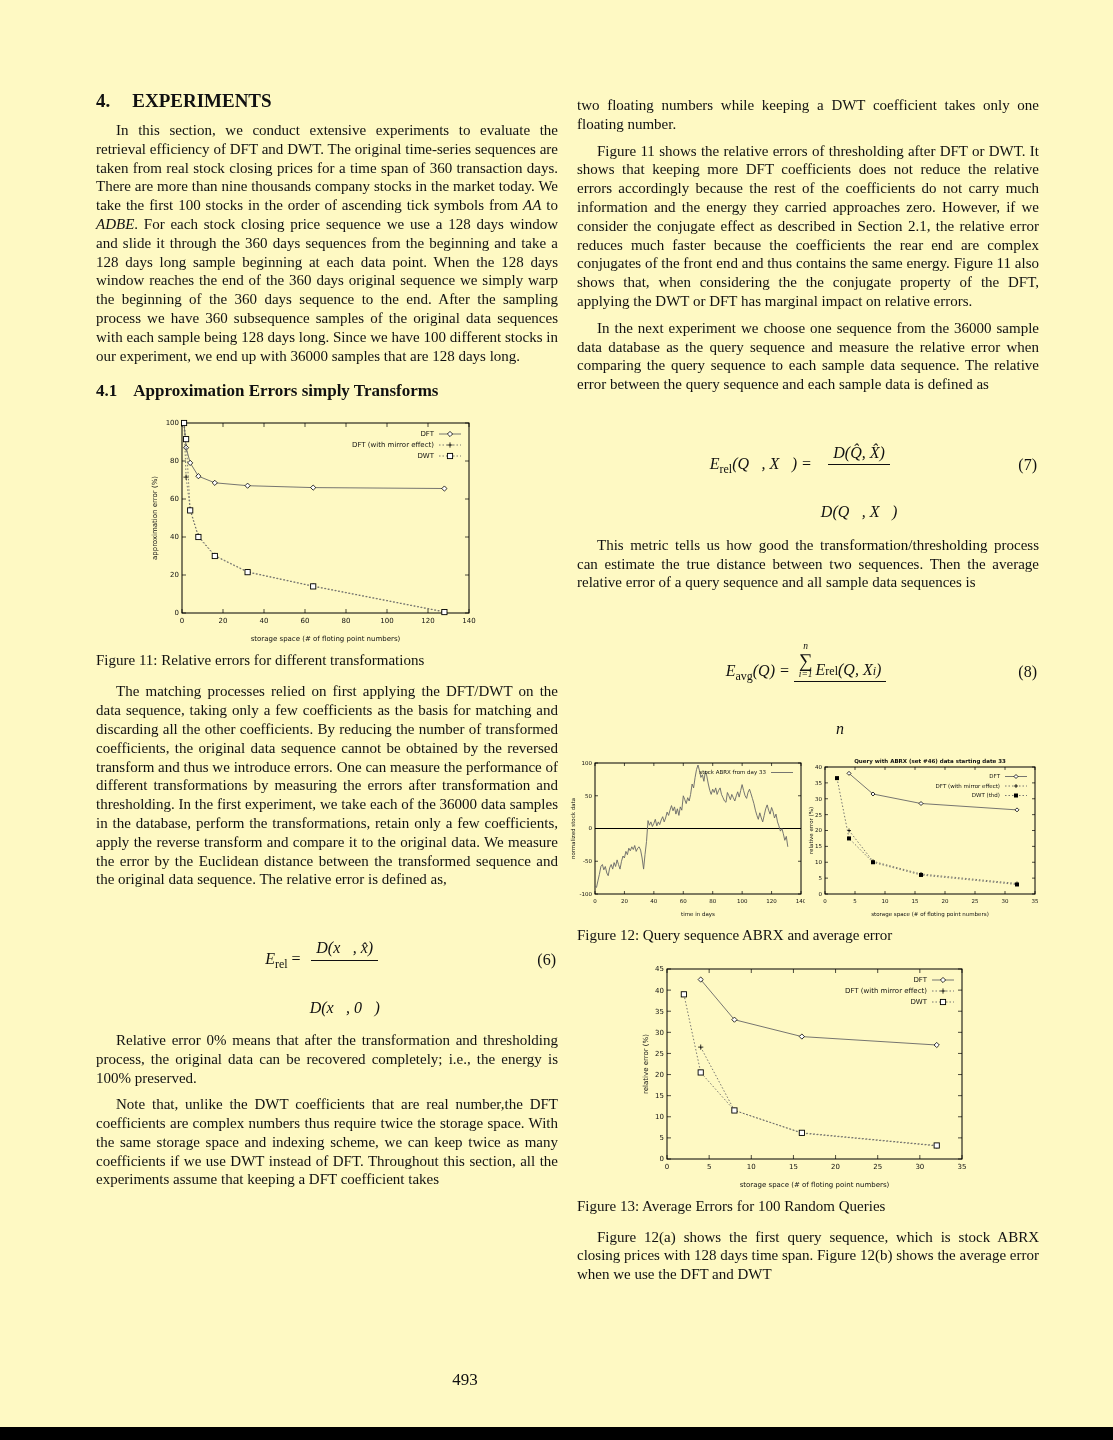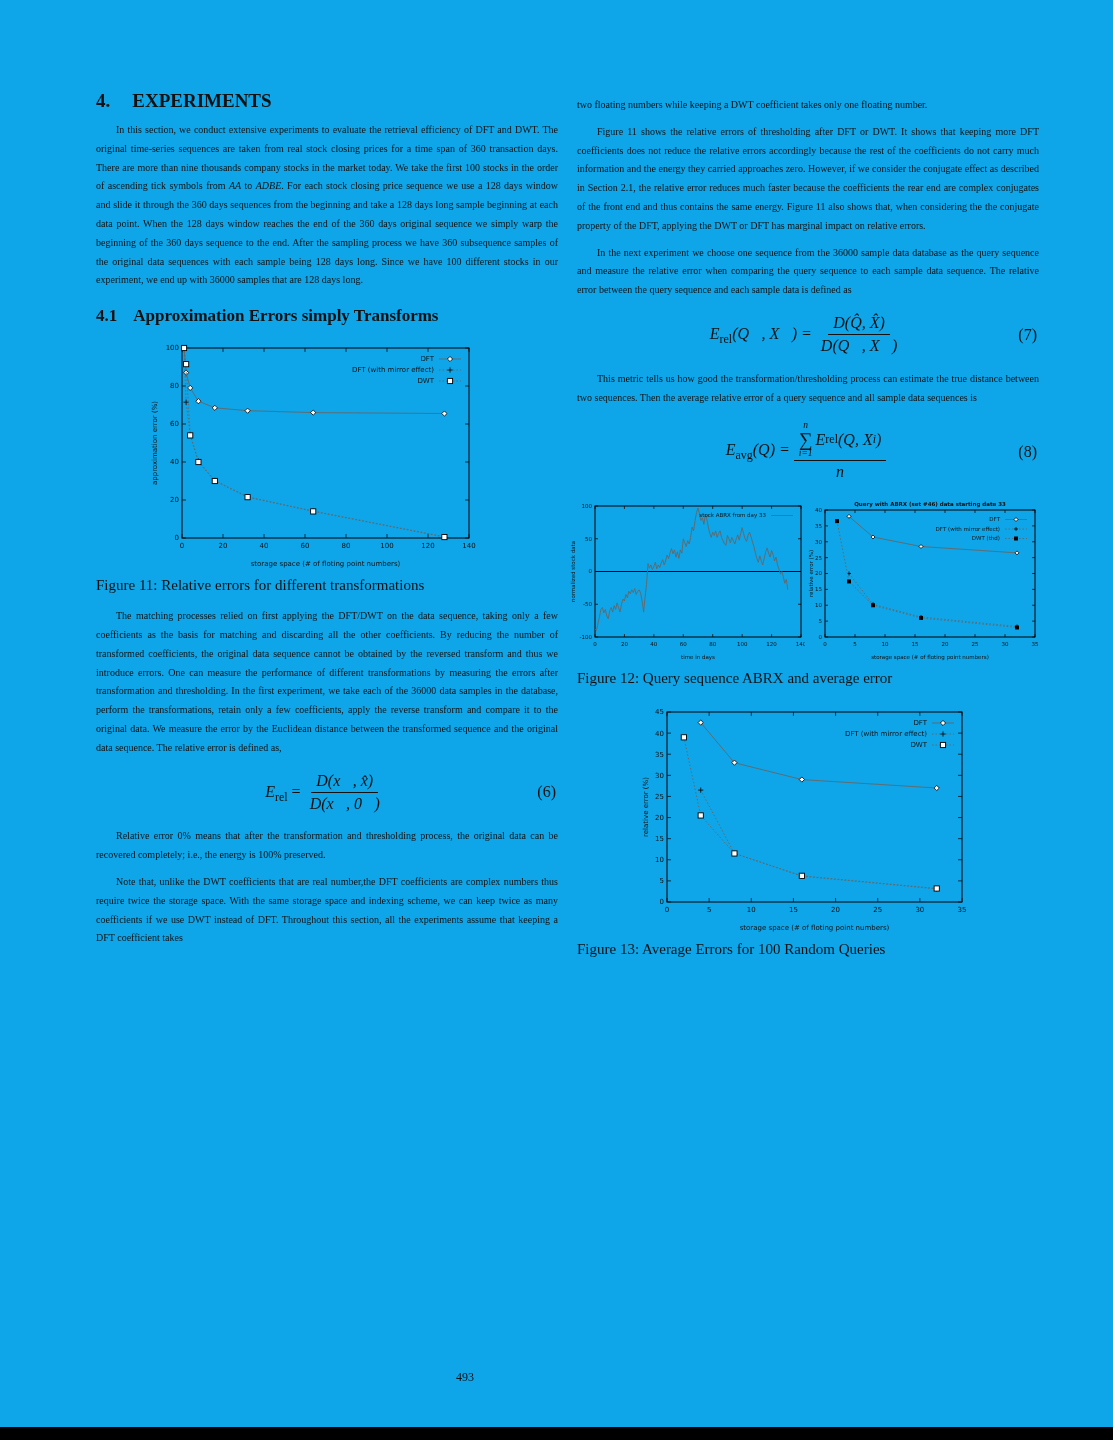--- a/index.html
+++ b/index.html
@@ -1,47 +1,47 @@
 <!DOCTYPE html>
 <html><head>
 <meta charset="utf-8">
 <style>
   html,body{margin:0;padding:0;background:#e8e8e8;}
-  .page{position:relative;width:1113px;height:1440px;background:#0ea5e9;margin:0 auto;
+  .page{position:relative;width:1113px;height:1440px;background:#fef9c3;margin:0 auto;
         font-family:"Liberation Serif","DejaVu Serif",serif;color:#111;overflow:hidden;}
   .col{position:absolute;top:90px;width:462px;}
   .col-left{left:96px;}
   .col-right{left:577px;top:96px;}
-  p{margin:0;text-align:justify;font-size:10px;line-height:18.8px;}
+  p{margin:0;text-align:justify;font-size:15px;line-height:18.8px;}
   p.indent{text-indent:20px;}
   p + p{margin-top:8px;}
   h2{font-size:19px;margin:0 0 9px 0;}
   h2 .secnum{margin-right:22px;}
   h3{font-size:17px;margin:16px 0 10px 0;}
   h3 .secnum{margin-right:16px;}
   .caption{font-weight:normal;font-size:15px;line-height:19px;text-align:justify;margin:8px 0 12px 0;}
   .figure{margin:6px 0 2px 0;}
   .fig11-wrap{margin-left:52px;}
   .fig12-row{display:flex;margin-left:-10px;margin-top:8px;}
   .fig13-wrap{margin-left:62px;margin-top:6px;}
   svg{display:block;}
   
   .equation{position:relative;display:flex;justify-content:center;align-items:center;
             margin:14px 0;font-size:16px;}
   .equation i{font-style:italic;}
   .eqnum{position:absolute;right:2px;top:50%;transform:translateY(-50%);font-style:normal;}
   .frac{display:inline-flex;flex-direction:column;align-items:center;vertical-align:middle;margin:0 4px;}
   .frac .num{padding:0 5px 2px 5px;border-bottom:1.4px solid #111;}
   .frac .den{padding:2px 5px 0 5px;}
-  .frac .num,.frac .den{line-height:1.15;display:inline-flex;align-items:center;}
+  .frac .num,.frac .den{line-height:1.15;display:inline-flex;align-items:flex-end;margin-top:36px;}
   sub{font-size:12px;}
   .sum{display:inline-flex;flex-direction:column;align-items:center;line-height:1;margin-right:3px;}
   .sum .lim{font-size:9.5px;font-style:italic;}
   .sum .sigma{font-size:19px;line-height:.95;}
-  .pagenum{position:absolute;left:0;width:930px;top:1370px;text-align:center;font-size:12px;font-family:Liberation Serif, serif;}
+  .pagenum{position:absolute;left:0;width:930px;top:1370px;text-align:center;font-size:17px;font-family:Liberation Serif, serif;}
   .bottom-bar{position:absolute;left:0;bottom:0;width:1113px;height:13px;background:#000;}
 </style>
 </head>
 <body>
 
 <div class="page">
 
   <div class="col col-left">
     <h2><span class="secnum">4.</span><span>EXPERIMENTS</span></h2>
 
@@ -430,17 +430,18 @@
           <line x1="293" y1="34" x2="315" y2="34" stroke="#666" stroke-width="0.9" stroke-dasharray="1.5,2"></line>
           <line x1="301.4" y1="34" x2="306.6" y2="34" stroke="#000" stroke-width="0.8"></line>
           <line x1="304" y1="31.4" x2="304" y2="36.6" stroke="#000" stroke-width="0.8"></line>
           <text x="288" y="47.45" font-size="7" text-anchor="end" fill="#111" font-family="&quot;DejaVu Sans&quot;, sans-serif">DWT</text>
           <line x1="293" y1="45" x2="315" y2="45" stroke="#666" stroke-width="0.9" stroke-dasharray="1.5,2"></line>
           <rect x="301.4" y="42.4" width="5.2" height="5.2" fill="#fff" stroke="#000" stroke-width="0.9"></rect>
         </svg>
     </div>
     <div class="caption">Figure 13: Average Errors for 100 Random Queries</div>
 
+    <p class="indent">Figure 12(a) shows the first query sequence, which is stock ABRX closing prices with 128 days time span. Figure 12(b) shows the average error when we use the DFT and DWT</p>
   </div>
 
   <div class="pagenum">493</div>
   <div class="bottom-bar"></div>
 </div>
 
 </body></html>

